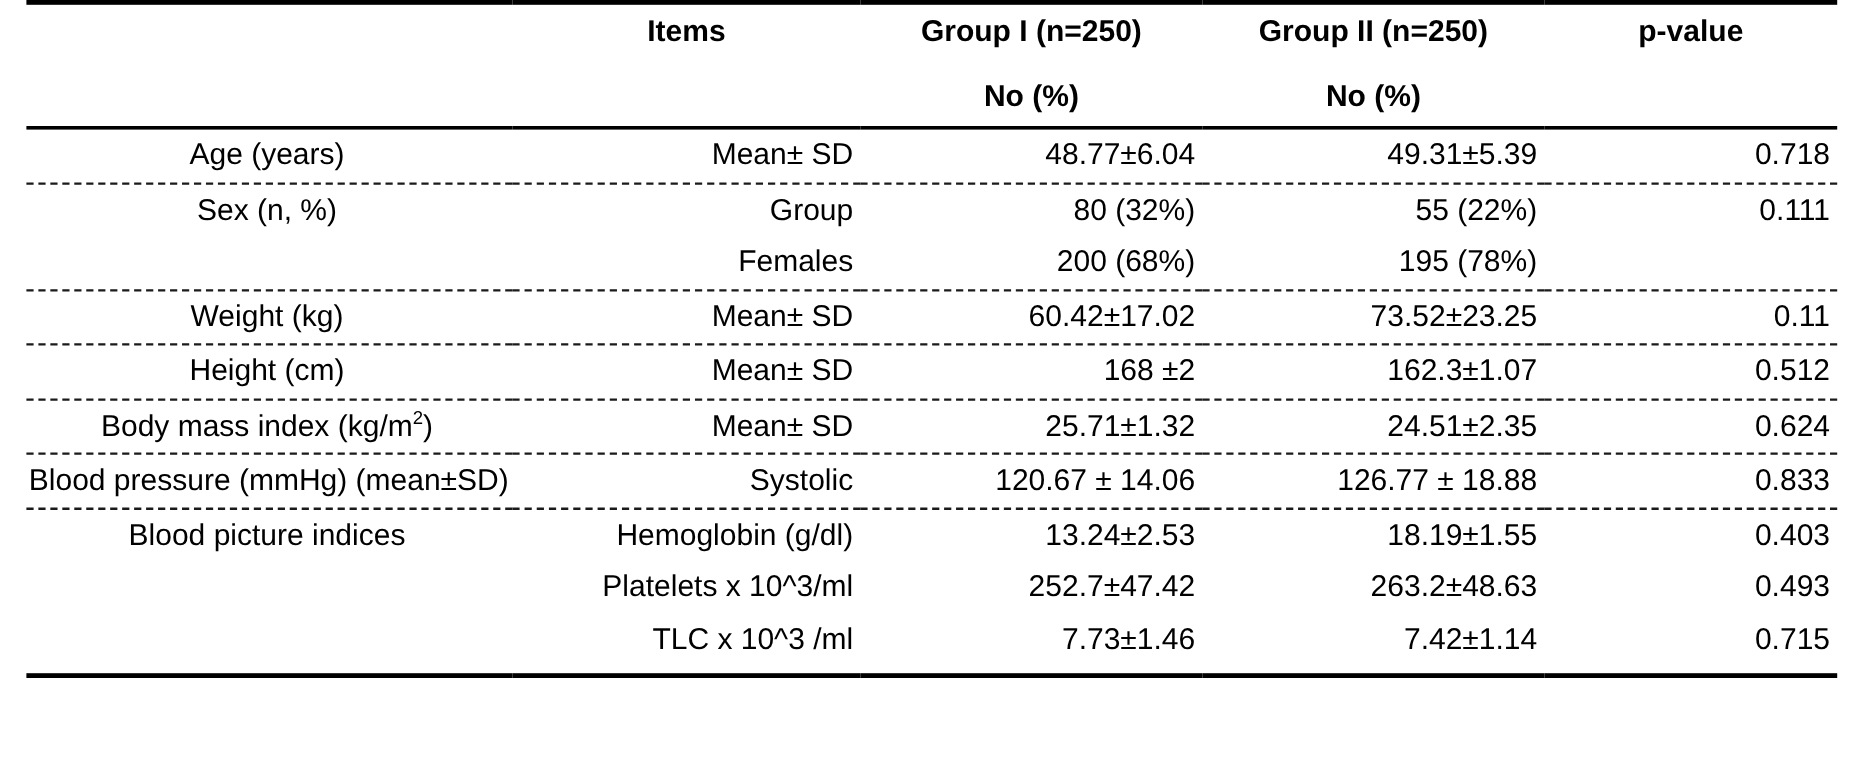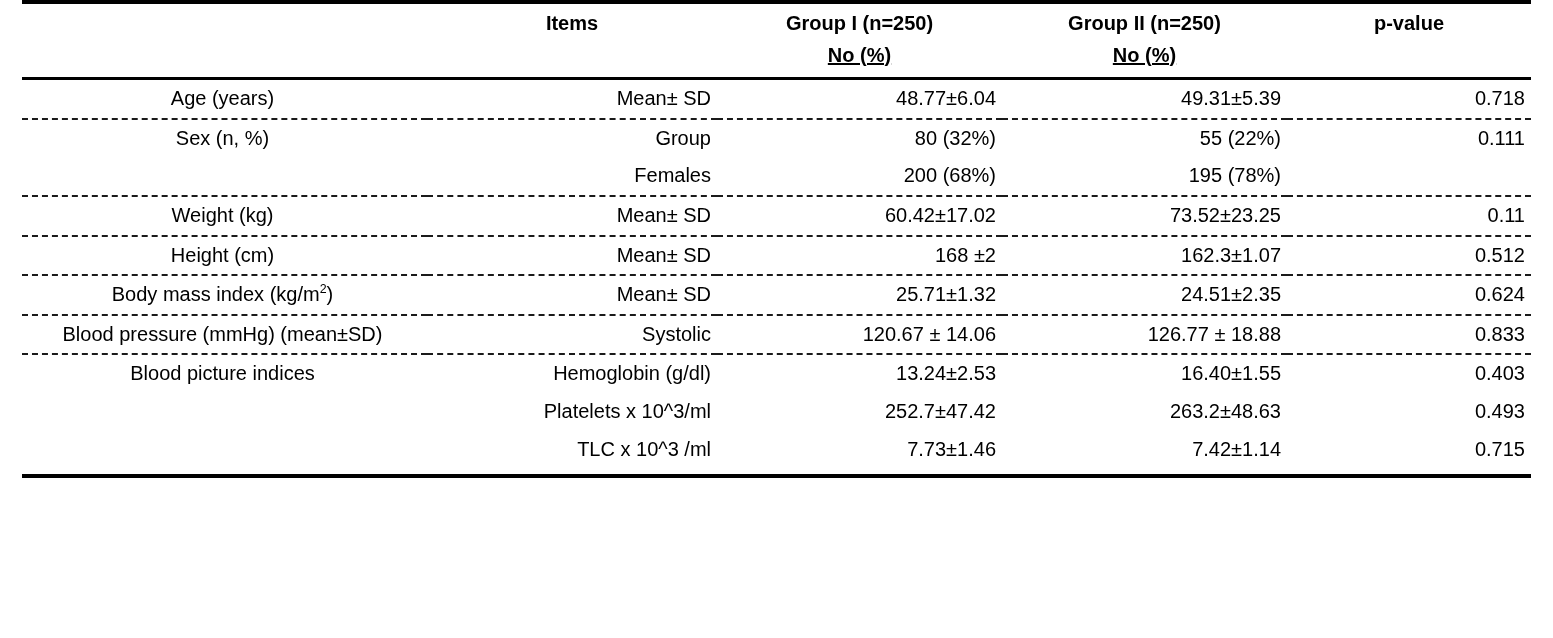--- a/index.html
+++ b/index.html
@@ -18,21 +18,21 @@
     width: 1553px;
     height: 638px;
     position: relative;
     box-sizing: border-box;
     padding: 0 22px;
   }
   table.stat-table {
     width: 1509px;
     border-collapse: collapse;
     table-layout: fixed;
-    font-size: 20px;
+    font-size: 25px;
     line-height: 1.18;
   }
   col.c-item    { width: 405px; }
   col.c-sub     { width: 290px; }
   col.c-g1      { width: 285px; }
   col.c-g2      { width: 285px; }
   col.c-p       { width: 244px; }
 
   .rule-top td {
     border-top: 4px solid #000;
@@ -75,22 +75,21 @@
     padding: 0;
     height: 0;
     font-size: 0;
     line-height: 0;
   }
   .stack-line {
     display: block;
     white-space: nowrap;
   }
   .stack-line + .stack-line {
-    margin-top: 8px;
-    text-decoration: underline;
+    margin-top: 24px;
   }
   sup.unit-sup {
     font-size: 0.62em;
     vertical-align: super;
     line-height: 0;
   }
   .spacer-row td {
     height: 6px;
     padding: 0;
     font-size: 0;
@@ -199,21 +198,21 @@
         <td class="p-cell">0.833</td>
       </tr>
       <tr class="dashed-sep">
           <td colspan="5"></td>
         </tr>
 
       <tr>
         <td class="item-cell">Blood picture indices</td>
         <td class="sub-cell">Hemoglobin (g/dl)</td>
         <td class="num-cell">13.24±2.53</td>
-        <td class="num-cell">16.40±1.55</td>
+        <td class="num-cell">18.19±1.55</td>
         <td class="p-cell">0.403</td>
       </tr>
       <tr>
         <td class="item-cell"></td>
         <td class="sub-cell">Platelets x 10^3/ml</td>
         <td class="num-cell">252.7±47.42</td>
         <td class="num-cell">263.2±48.63</td>
         <td class="p-cell">0.493</td>
       </tr>
       <tr>

